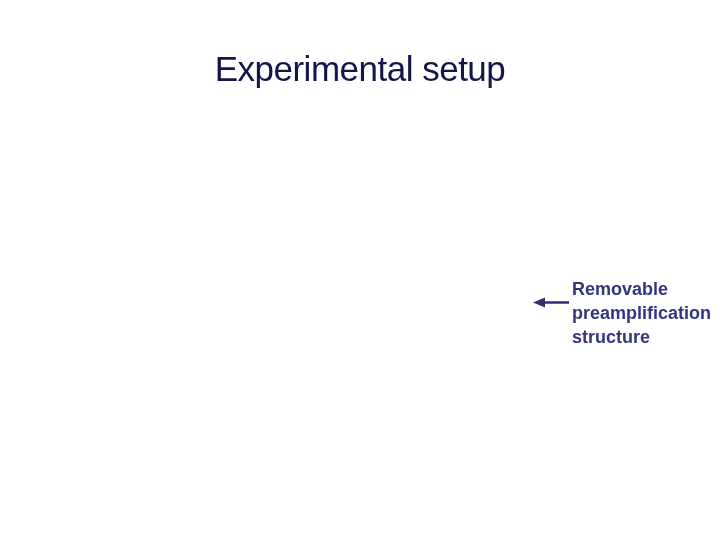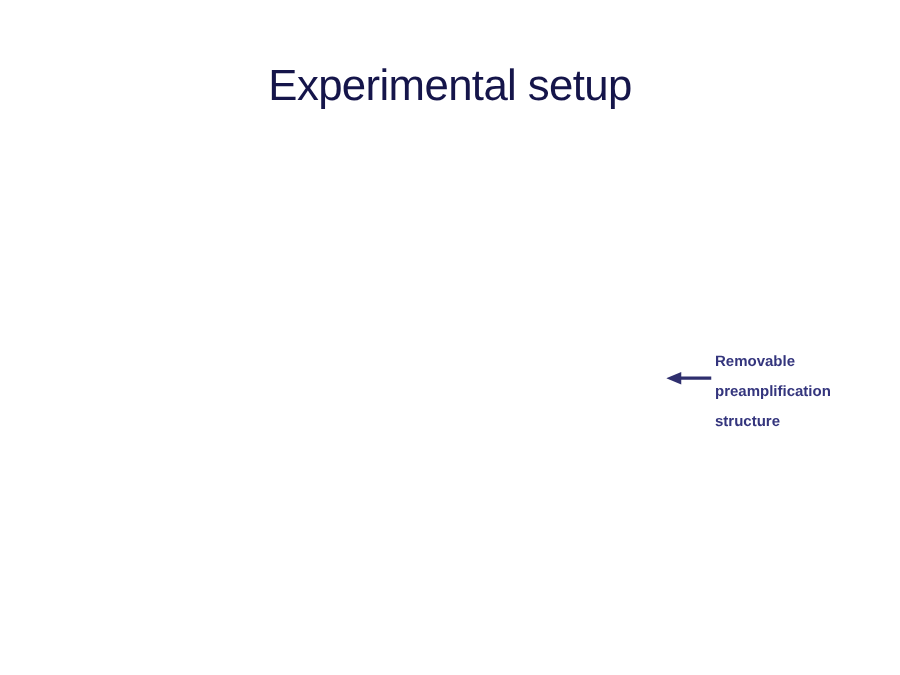--- a/index.html
+++ b/index.html
@@ -41,21 +41,21 @@
       width: 37px;
       height: 13px;
       display: block;
     }
     .annotation-label {
       position: absolute;
       left: 572px;
       top: 277px;
       width: 140px;
       font-family: "Liberation Sans", sans-serif;
-      font-size: 12px;
+      font-size: 18px;
       font-weight: 700;
       line-height: 24px;
       color: #34357d;
       white-space: pre-line;
     }
   </style>
 </head>
 <body>
 
 <div class="slide">

